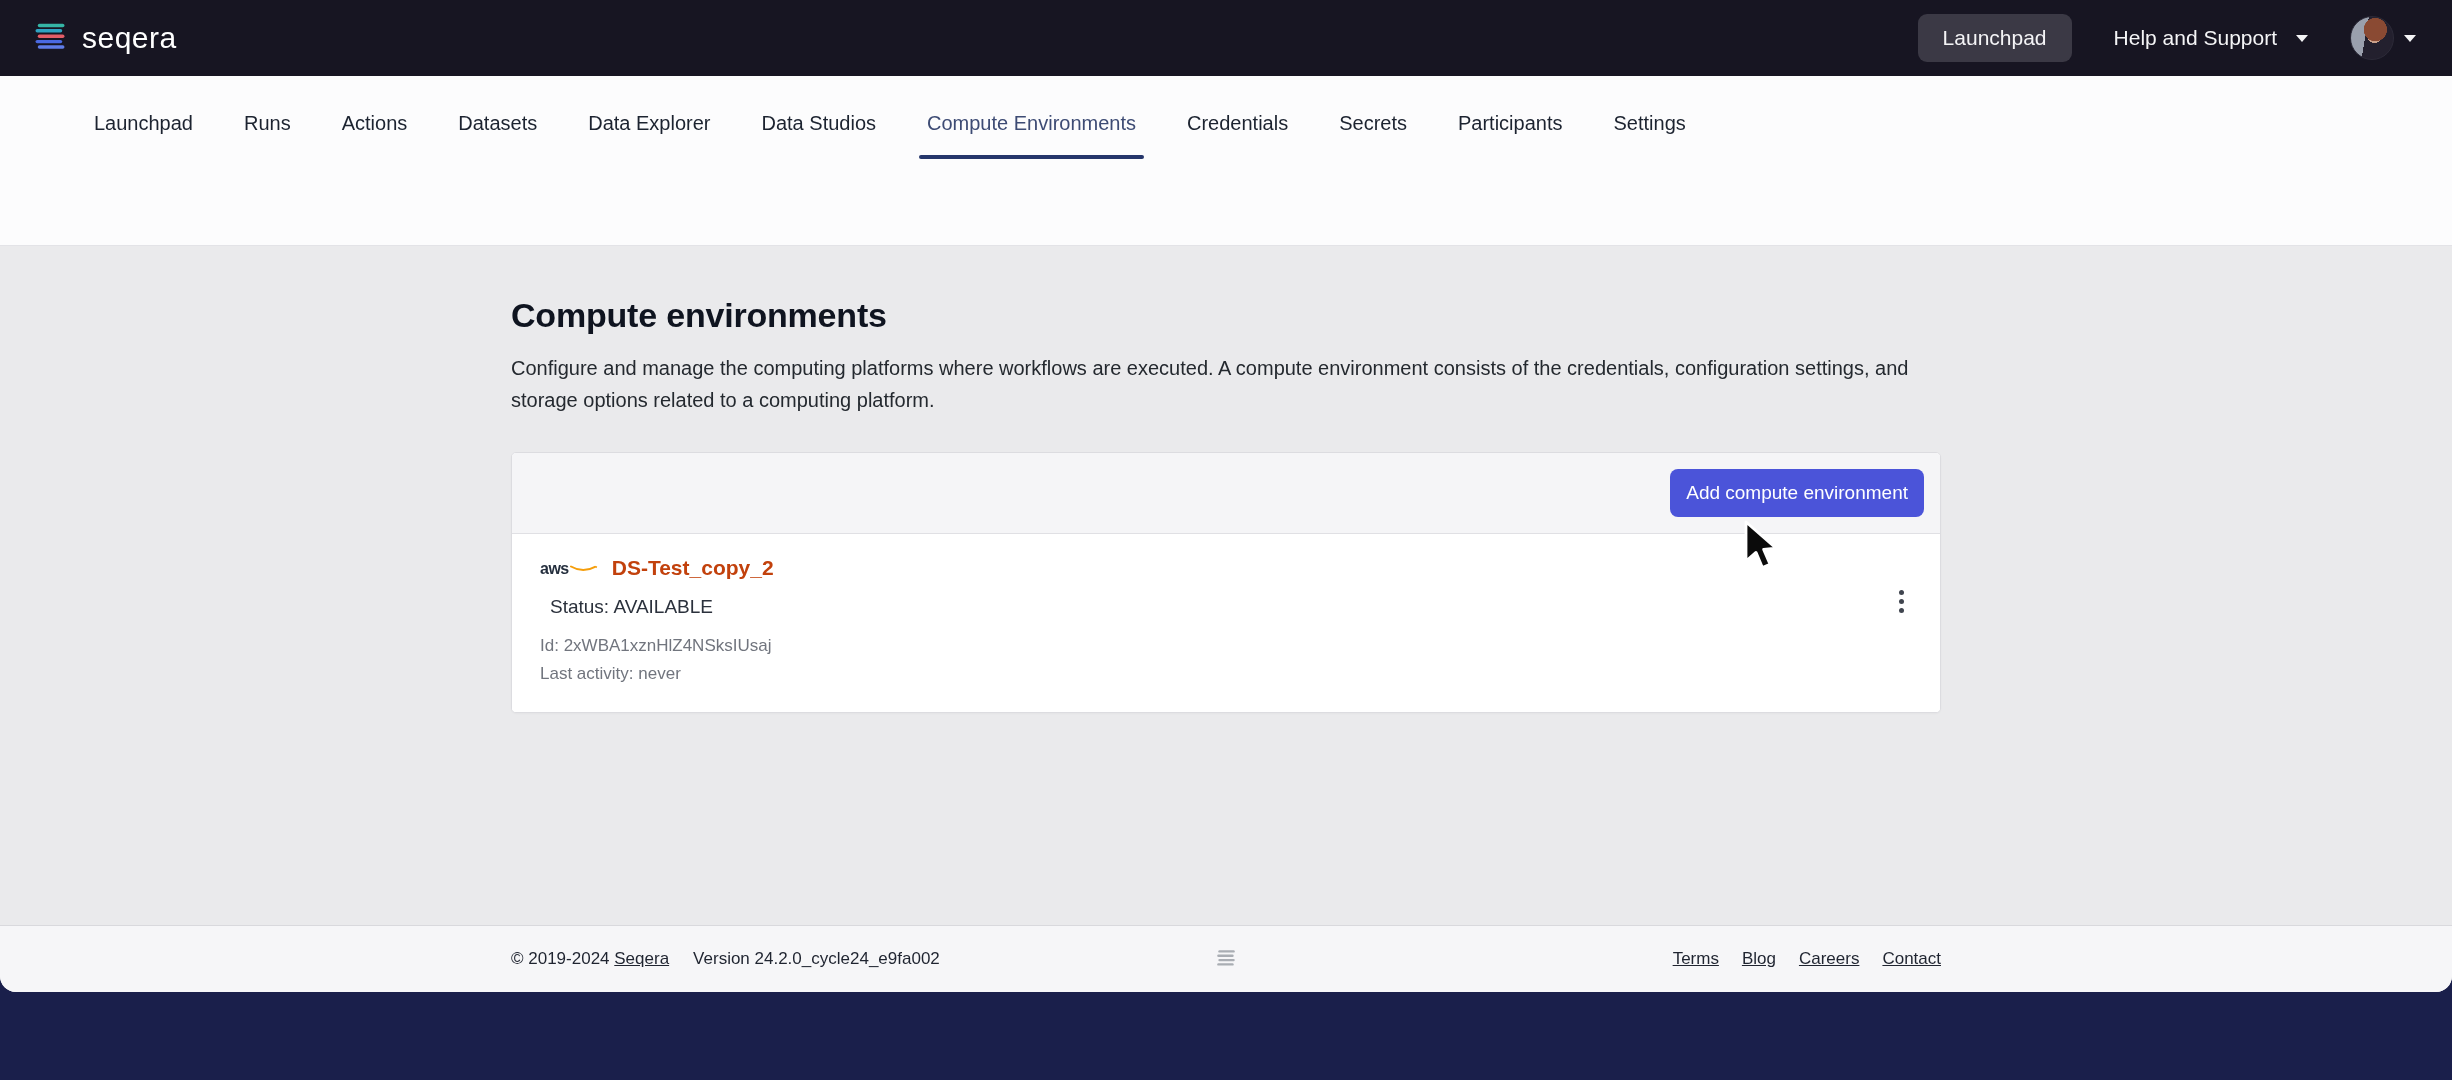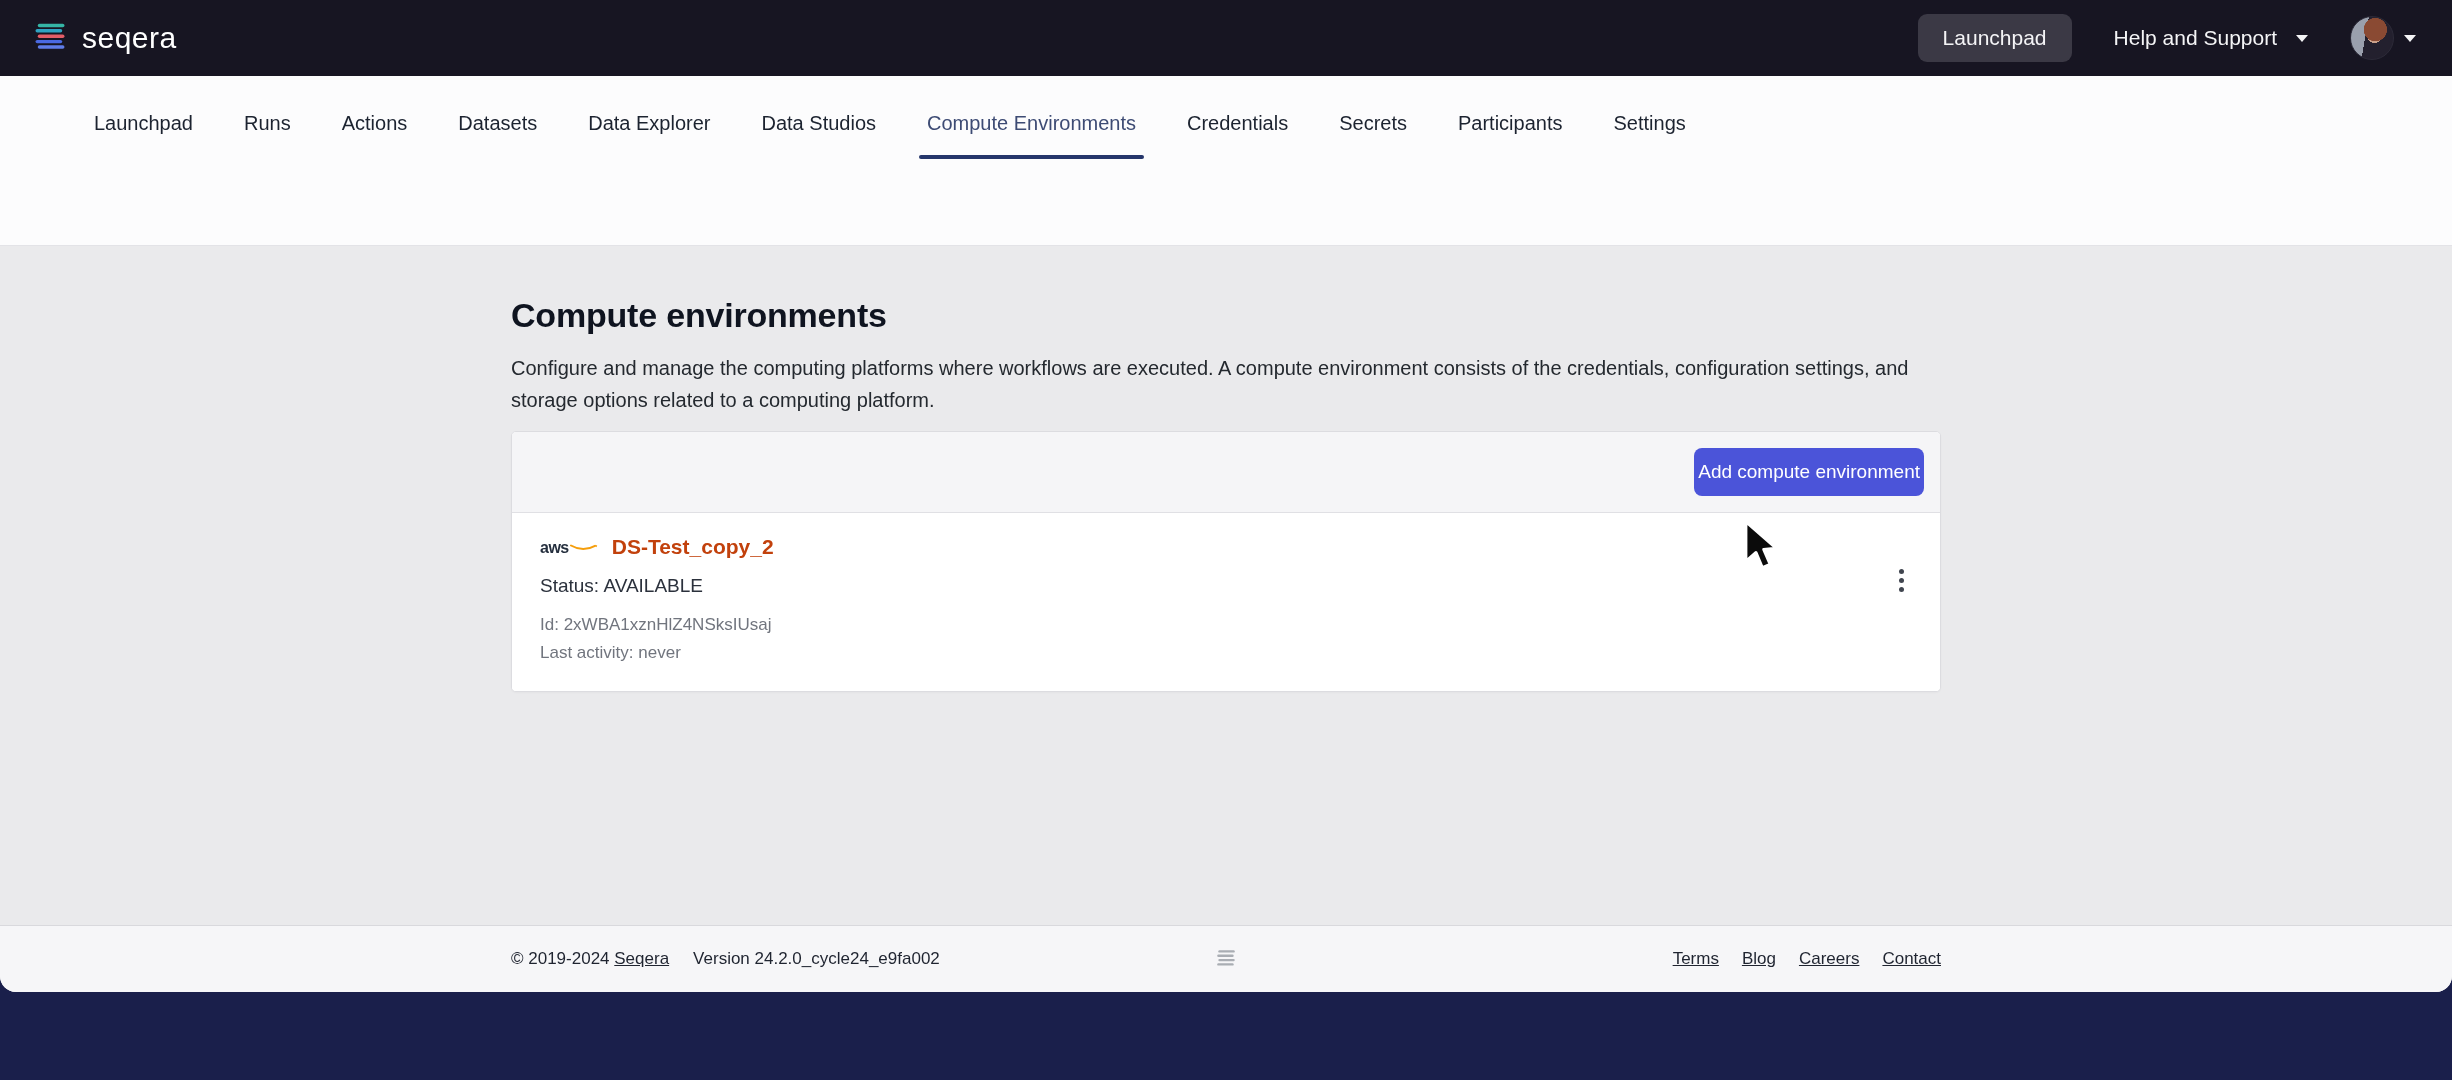--- a/index.html
+++ b/index.html
@@ -67,39 +67,39 @@
   .tab.active { color:#3d4b74; }
   .tab.active::after {
     content:""; position:absolute; left:0; right:0; bottom:-1px; height:4px;
     background:#25366b; border-radius:2px;
   }
   
   .content { flex:1 1 auto; background:#eaeaec; }
   .container { width:1430px; margin:0 auto; }
   .content .container { padding-top:50px; }
   .page-title { font-size:34px; font-weight:700; color:#0f1420; margin-bottom:17px; letter-spacing:-.2px; }
-  .page-desc { font-size:20px; line-height:1.6; color:#24292f; max-width:1430px; margin-bottom:15px; }
+  .page-desc { font-size:20px; line-height:1.6; color:#24292f; max-width:1430px; margin-bottom:36px; }
   .panel {
     border:1px solid #dcdce0; border-radius:5px; overflow:hidden;
     background:#ffffff; box-shadow:0 1px 2px rgba(0,0,0,.03);
   }
   .panel-header {
     background:#f5f5f7; border-bottom:1px solid #e0e0e4;
     padding:16px 16px; display:flex; justify-content:flex-end;
   }
   .add-ce-btn {
     background:#4b54d9; color:#ffffff; border:none; cursor:pointer;
-    font-family:inherit; font-size:19px; padding:13px 4px; border-radius:8px;
+    font-family:inherit; font-size:19px; padding:13px 16px; border-radius:8px;
   }
   .ce-card { position:relative; background:#ffffff; padding:22px 26px 26px 28px; }
   .ce-name-row { display:flex; align-items:center; gap:13px; }
   .aws-icon { display:inline-flex; flex-direction:row; align-items:center; line-height:1; margin-top:2px; }
   .aws-text { font-size:16px; font-weight:700; color:#252f3e; letter-spacing:-.5px; }
   .ce-name { font-size:21px; font-weight:700; color:#c2410c; text-decoration:none; cursor:pointer; }
-  .ce-status { margin-top:16px; font-size:19px; color:#2b313c; }
+  .ce-status { margin-top:16px; font-size:19px; color:#2b313c;margin-left:10px; }
   .ce-meta { margin-top:15px; font-size:17px; color:#71757e; line-height:1.5; }
   .ce-meta div + div { margin-top:2px; }
   .kebab {
     position:absolute; right:28px; top:50px; padding:6px 8px; cursor:pointer;
     display:flex; flex-direction:column; gap:4px; align-items:center;
   }
   .kebab span { width:5px; height:5px; border-radius:50%; background:#40454f; }
   
   .footer { flex:0 0 67px; background:#f6f6f8; border-top:1px solid #d9d9dd; }
   .footer .container { height:100%; display:flex; align-items:center; position:relative; }

